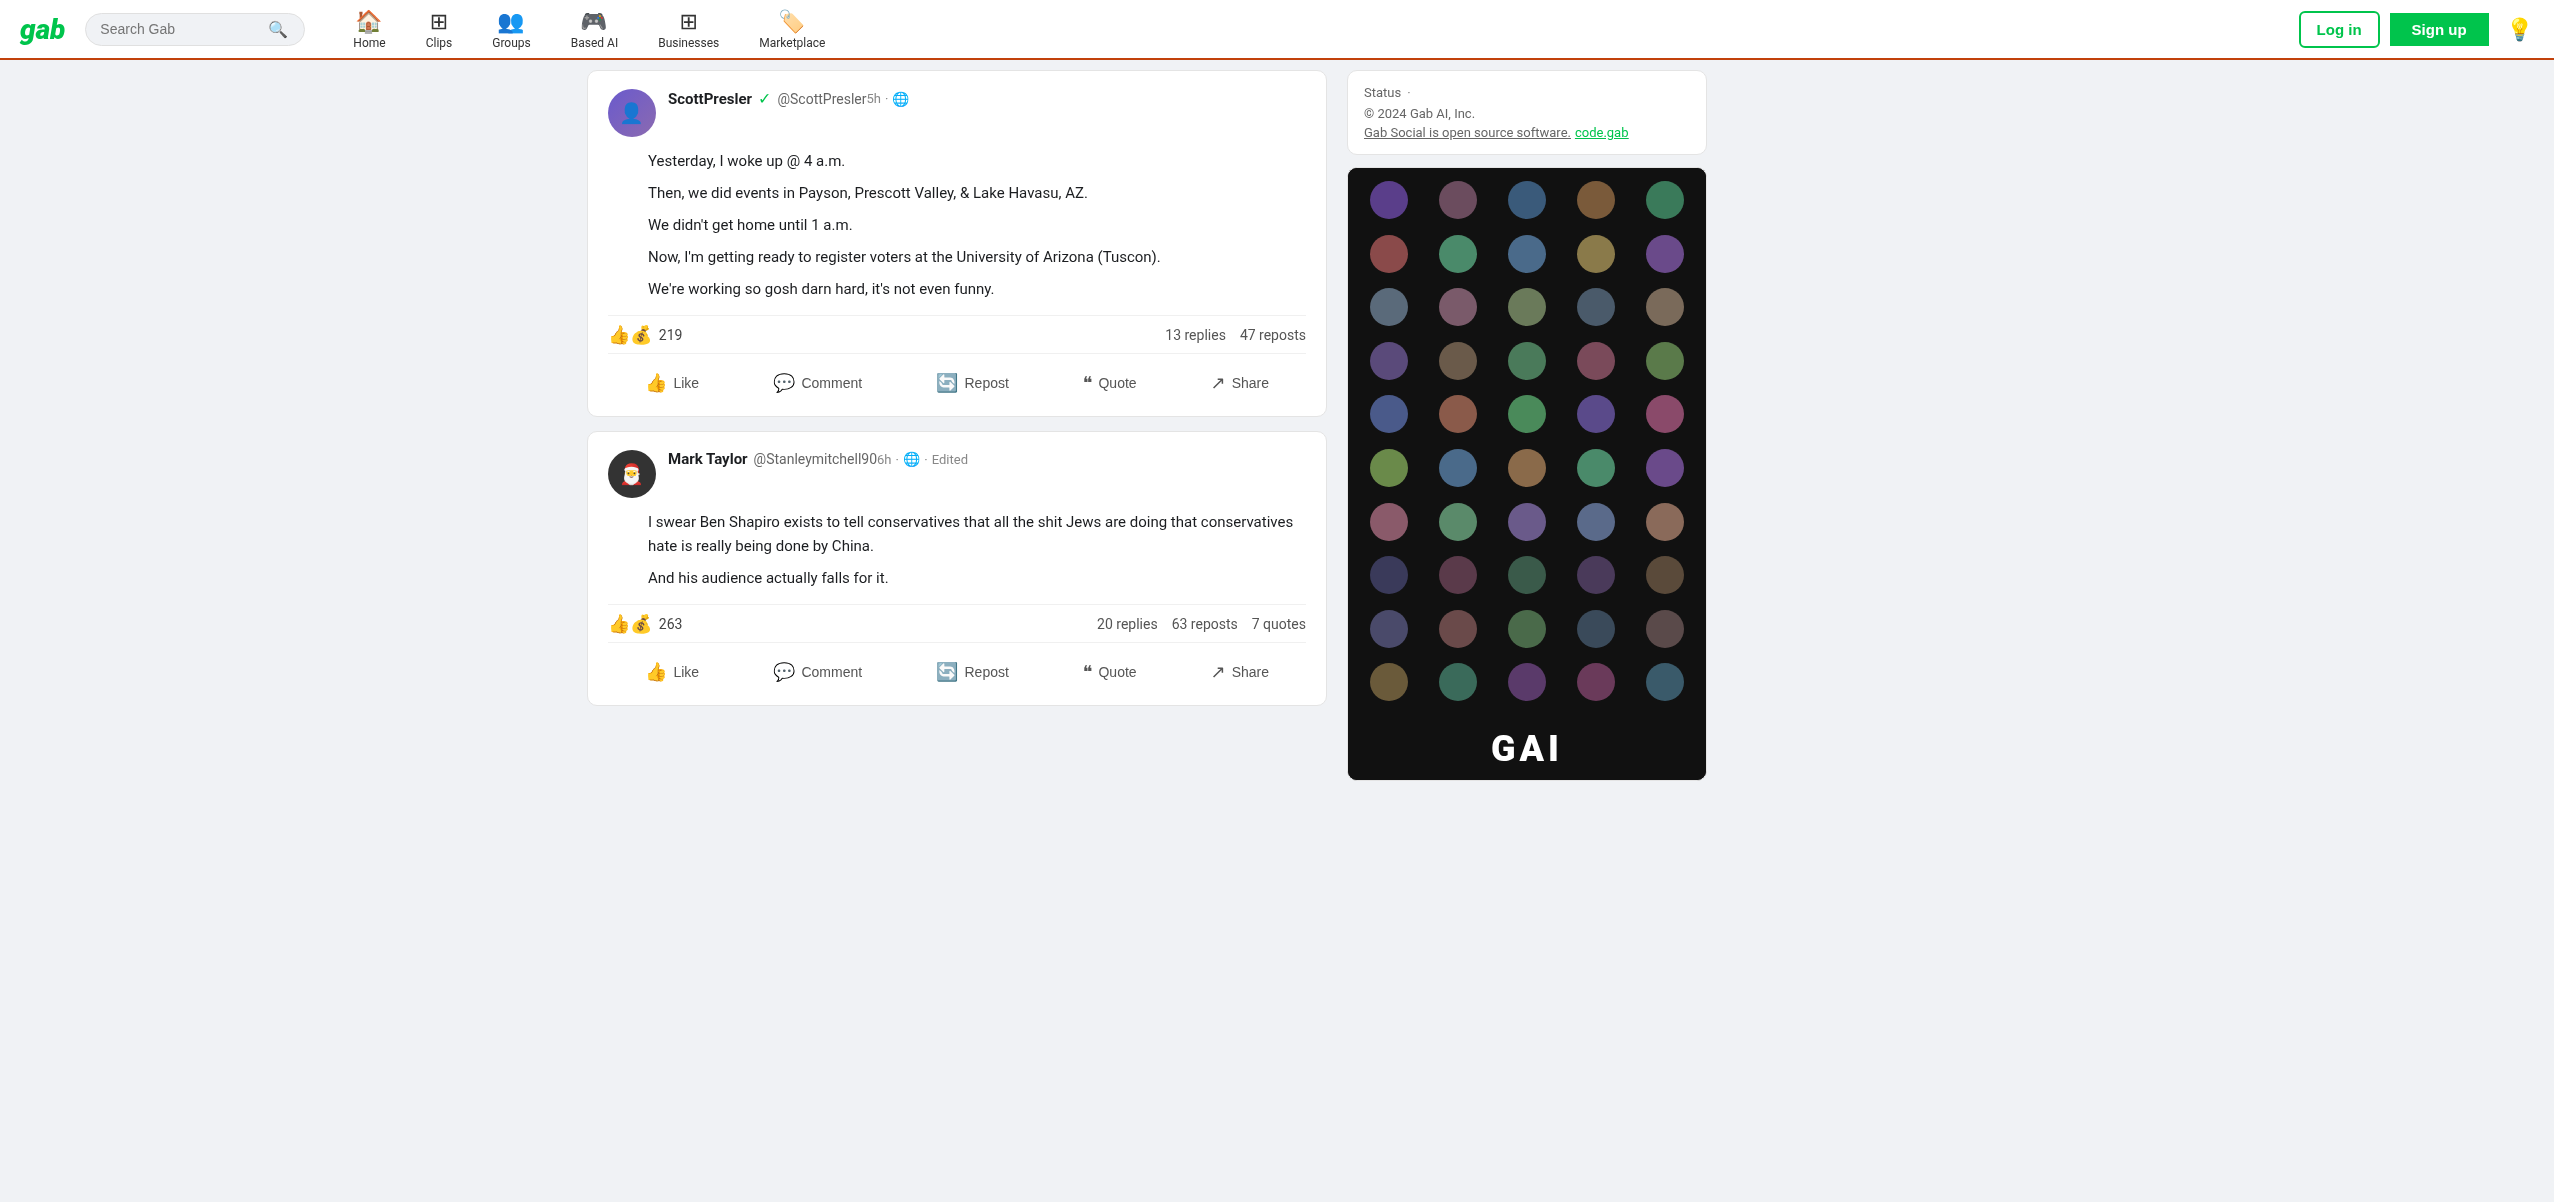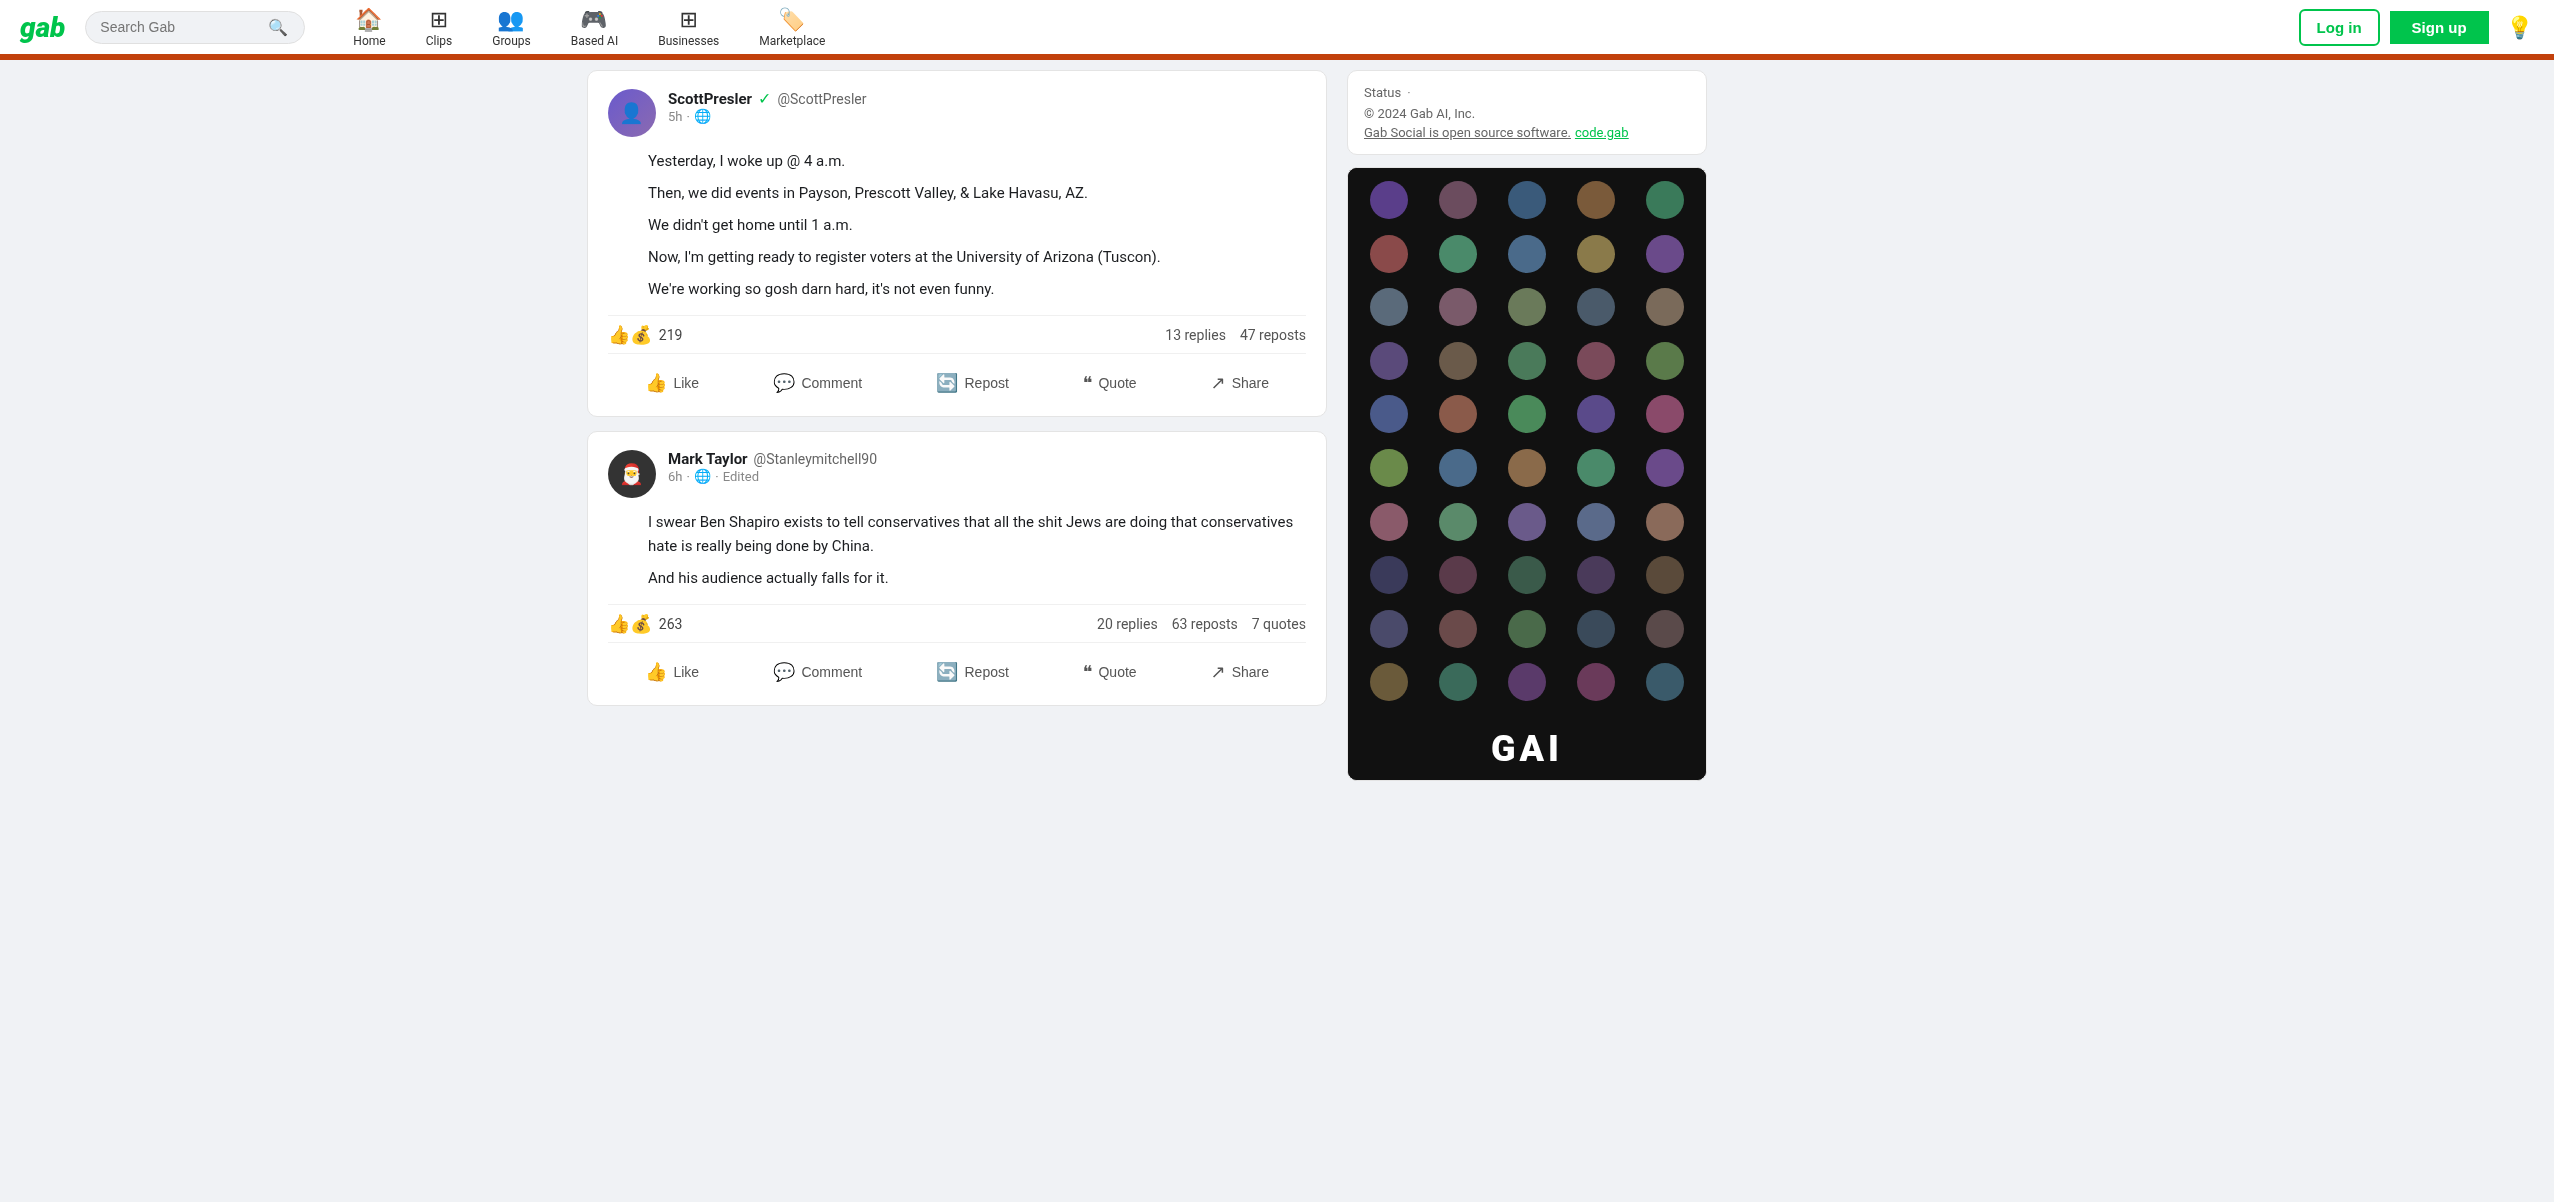--- a/index.html
+++ b/index.html
@@ -1,21 +1,21 @@
 <!DOCTYPE html>
 <html><head>
   <meta charset="utf-8">
   <style>
     * { margin: 0; padding: 0; box-sizing: border-box; }
     body { font-family: -apple-system, BlinkMacSystemFont, 'Segoe UI', Roboto, sans-serif; background: #f0f2f5; color: #1c1e21; font-size: 15px; }
 
     
     .navbar {
       position: fixed; top: 0; left: 0; right: 0; height: 60px;
-      background: #fff; border-bottom: 6px solid #c2410c;
+      background: #fff; border-bottom: 2px solid #c2410c;
       display: flex; align-items: center; padding: 0 20px; gap: 10px; z-index: 100;
     }
     .logo { color: #00c44c; font-size: 28px; font-weight: 900; font-style: italic; margin-right: 10px; }
     .search-bar {
       display: flex; align-items: center; background: #f0f2f5; border-radius: 20px;
       padding: 6px 14px; gap: 8px; width: 220px; border: 1px solid #e0e0e0;
     }
     .search-bar input { border: none; background: transparent; outline: none; font-size: 14px; color: #555; width: 160px; }
     .search-icon { color: #00c44c; font-size: 16px; }
     .nav-items { display: flex; align-items: center; gap: 4px; margin-left: 20px; flex: 1; }
@@ -41,21 +41,21 @@
     .right-panel { width: 380px; padding: 10px; }
 
     
     .post-card {
       background: #fff; border-radius: 10px; margin-bottom: 14px;
       padding: 18px 20px 10px 20px; border: 1px solid #e4e4e4;
     }
     .post-header { display: flex; align-items: flex-start; gap: 12px; margin-bottom: 12px; }
     .avatar { width: 48px; height: 48px; border-radius: 50%; background: #ccc; overflow: hidden; flex-shrink: 0; }
     .avatar-placeholder { width: 100%; height: 100%; display: flex; align-items: center; justify-content: center; font-size: 20px; }
-    .post-meta { display: flex; flex-direction: column; }
+    .post-meta { display: flex; }
     .author-line { display: flex; align-items: center; gap: 6px; flex-wrap: wrap; }
     .author-name { font-weight: 700; font-size: 15px; color: #1c1e21; }
     .verified-badge { color: #00c44c; font-size: 16px; }
     .author-handle { color: #666; font-size: 14px; }
     .post-time { color: #888; font-size: 13px; display: flex; align-items: center; gap: 4px; }
     .globe-icon { font-size: 14px; color: #888; }
     .edited-label { color: #888; font-size: 13px; }
 
     .post-body { font-size: 15px; line-height: 1.6; color: #1c1e21; margin-bottom: 14px; margin-left: 40px; }
     .post-body p { margin-bottom: 8px; }

